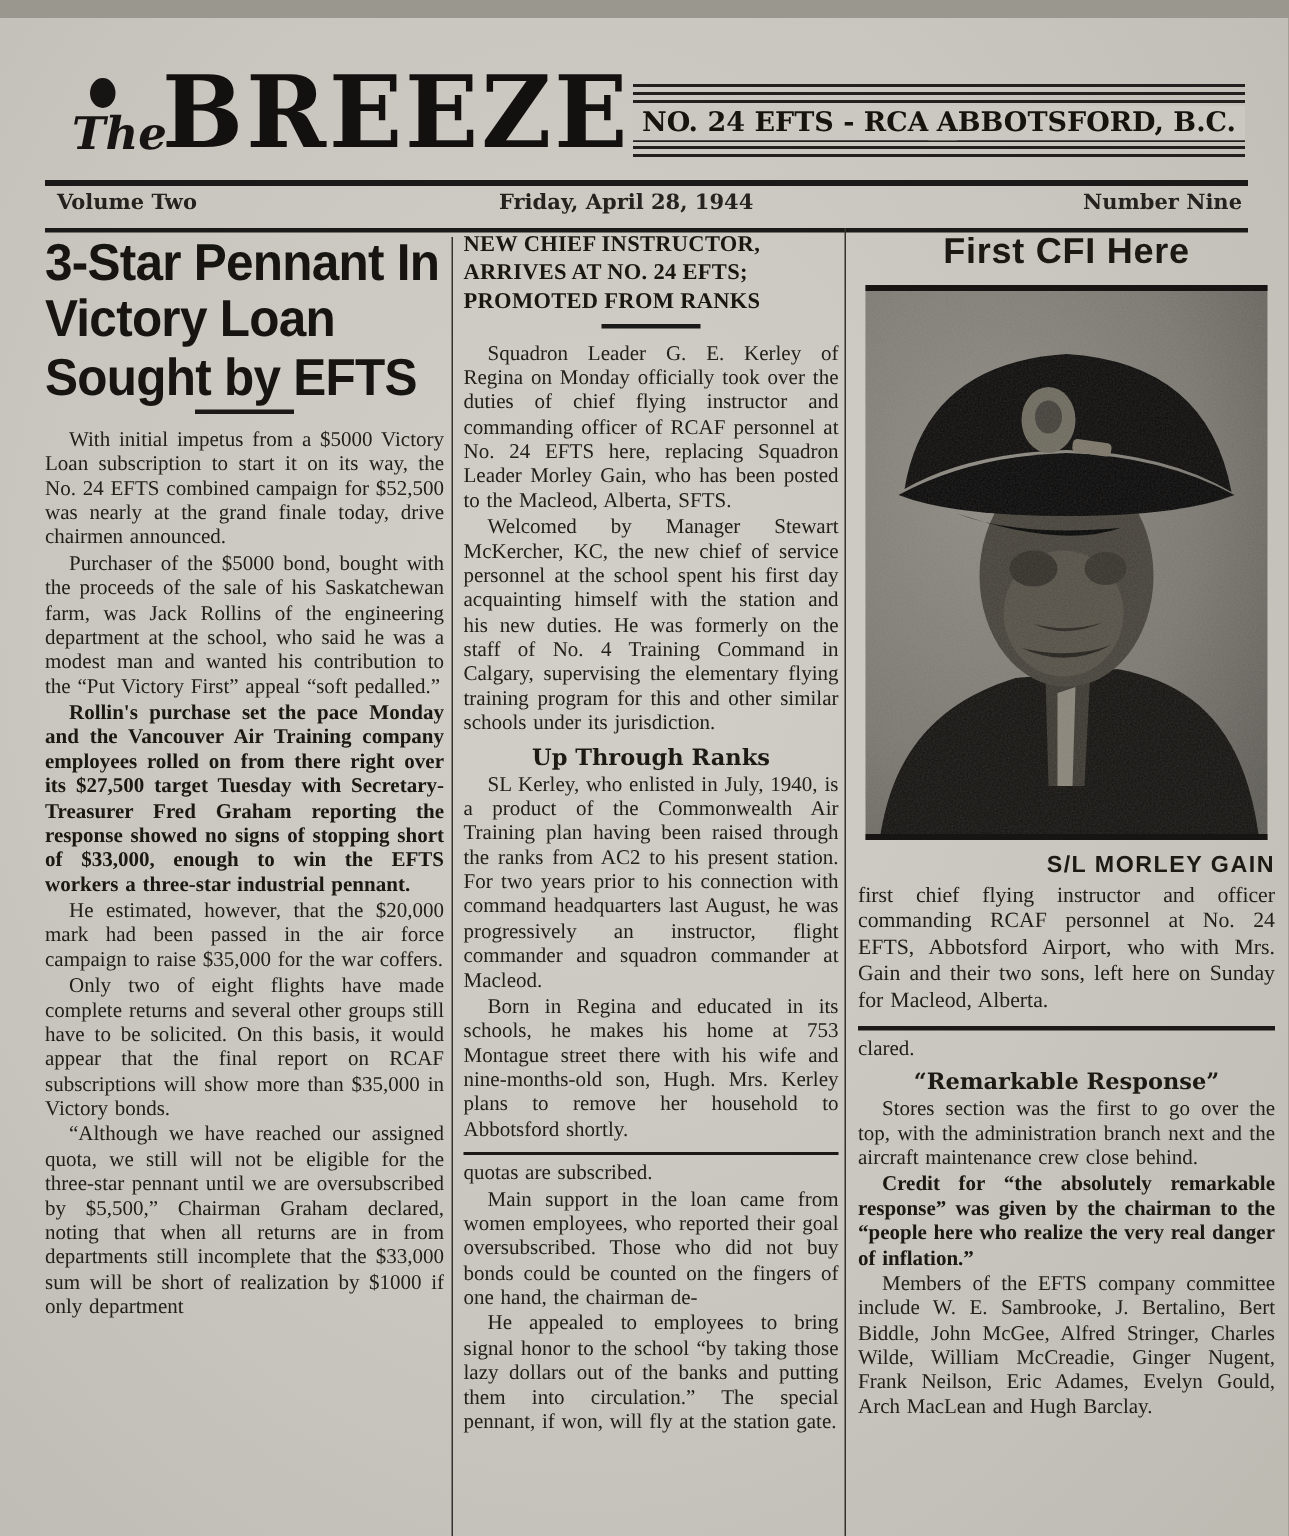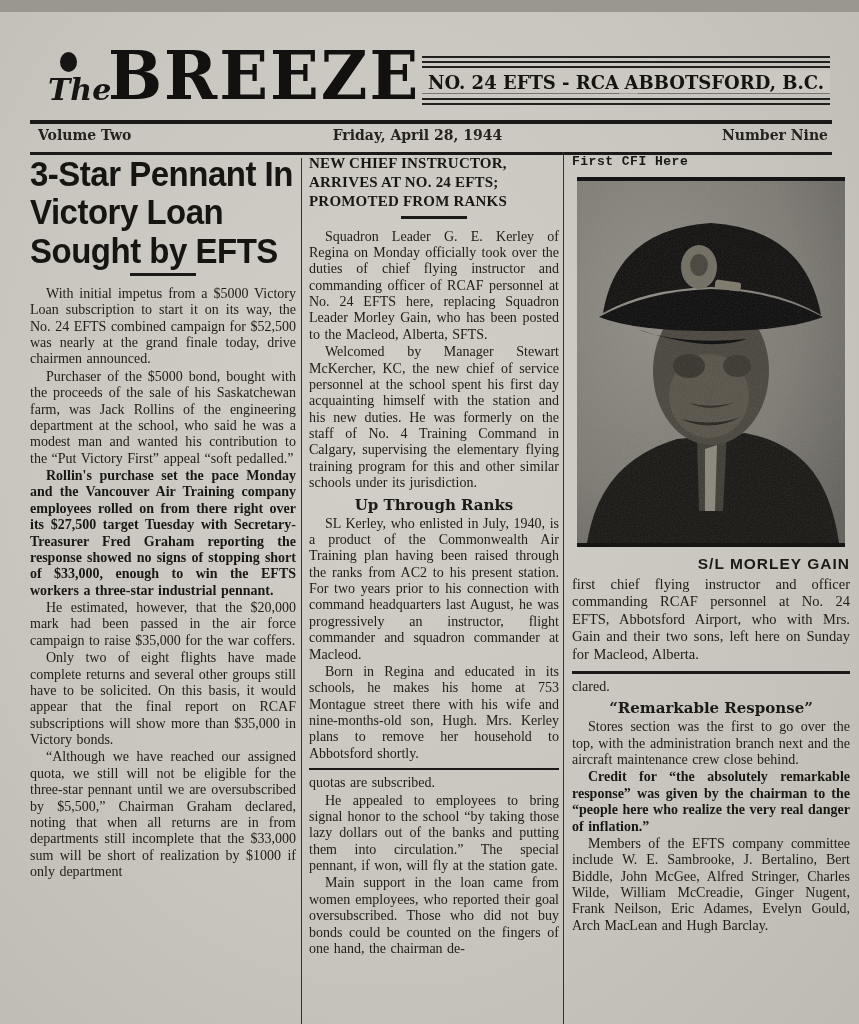--- a/index.html
+++ b/index.html
@@ -49,22 +49,22 @@
   .hrule-full{height:2px;background:#1b1a18;margin:6px 0 5px 0;}
   .hrule-thick{height:3px;background:#1b1a18;margin:8px 0 5px 0;}
   
   .body-text p{margin:1px 0;font-size:14px;line-height:1.17;text-align:justify;
     text-indent:16px;color:#222019;word-spacing:1px;}
   .body-text p.bold{font-weight:bold;color:#191813;}
   .body-text p.noindent{text-indent:0;}
   .subhead{font-family:"DejaVu Serif",serif;font-weight:bold;font-size:15px;
     text-align:center;margin:4px 0 2px 0;color:#1b1a15;}
   
-  .photo-heading{font-family:Liberation Mono, monospace;font-weight:bold;
-    font-size:13px;letter-spacing:0.5px;color:#1a1914;margin:0 0 8px 0;}
+  .photo-heading{font-family:Liberation Sans, sans-serif;font-weight:bold;
+    font-size:24px;text-align:center;letter-spacing:0.5px;color:#1a1914;margin:0 0 8px 0;}
   .photo-frame{border-top:4px solid #161513;border-bottom:4px solid #161513;
     width:268px;margin:0 auto;height:362px;overflow:hidden;background:#84817a;}
   .caption-title{font-family:Liberation Sans, sans-serif;font-weight:bold;font-size:15.5px;
     letter-spacing:1px;text-align:right;margin:8px 0 3px 0;color:#1b1a15;}
   .caption-body{font-size:14.5px;line-height:1.2;text-align:justify;color:#222019;word-spacing:1px;}
 </style>
 </head>
 <body>
 
 <div class="page">
@@ -102,22 +102,22 @@
   <div class="col col2 body-text">
     <div class="headline-mid">NEW CHIEF INSTRUCTOR, ARRIVES AT NO. 24 EFTS; PROMOTED FROM RANKS</div>
     <div class="hrule-short"></div>
     <p>Squadron Leader G. E. Kerley of Regina on Monday officially took over the duties of chief flying instructor and commanding officer of RCAF personnel at No. 24 EFTS here, replacing Squadron Leader Morley Gain, who has been posted to the Macleod, Alberta, SFTS.</p>
     <p>Welcomed by Manager Stewart McKercher, KC, the new chief of service personnel at the school spent his first day acquainting himself with the station and his new duties. He was formerly on the staff of No. 4 Training Command in Calgary, supervising the elementary flying training program for this and other similar schools under its jurisdiction.</p>
     <div class="subhead">Up Through Ranks</div>
     <p>SL Kerley, who enlisted in July, 1940, is a product of the Commonwealth Air Training plan having been raised through the ranks from AC2 to his present station. For two years prior to his connection with command headquarters last August, he was progressively an instructor, flight commander and squadron commander at Macleod.</p>
     <p>Born in Regina and educated in its schools, he makes his home at 753 Montague street there with his wife and nine-months-old son, Hugh. Mrs. Kerley plans to remove her household to Abbotsford shortly.</p>
     <div class="hrule-full"></div>
     <p class="noindent">quotas are subscribed.</p>
+    <p>Main support in the loan came from women employees, who reported their goal oversubscribed. Those who did not buy bonds could be counted on the fingers of one hand, the chairman de-</p>
     <p>He appealed to employees to bring signal honor to the school “by taking those lazy dollars out of the banks and putting them into circulation.” The special pennant, if won, will fly at the station gate.</p>
-    <p>Main support in the loan came from women employees, who reported their goal oversubscribed. Those who did not buy bonds could be counted on the fingers of one hand, the chairman de-</p>
   </div>
 
   <div class="col col3 body-text">
     <div class="photo-heading">First CFI Here</div>
 
     <div class="photo-frame">
       <svg width="268" height="362" viewBox="0 0 268 362" xmlns="http://www.w3.org/2000/svg">
         <defs>
           <filter id="grain">
             <feTurbulence type="fractalNoise" baseFrequency="0.9" numOctaves="2" result="n"></feTurbulence>

